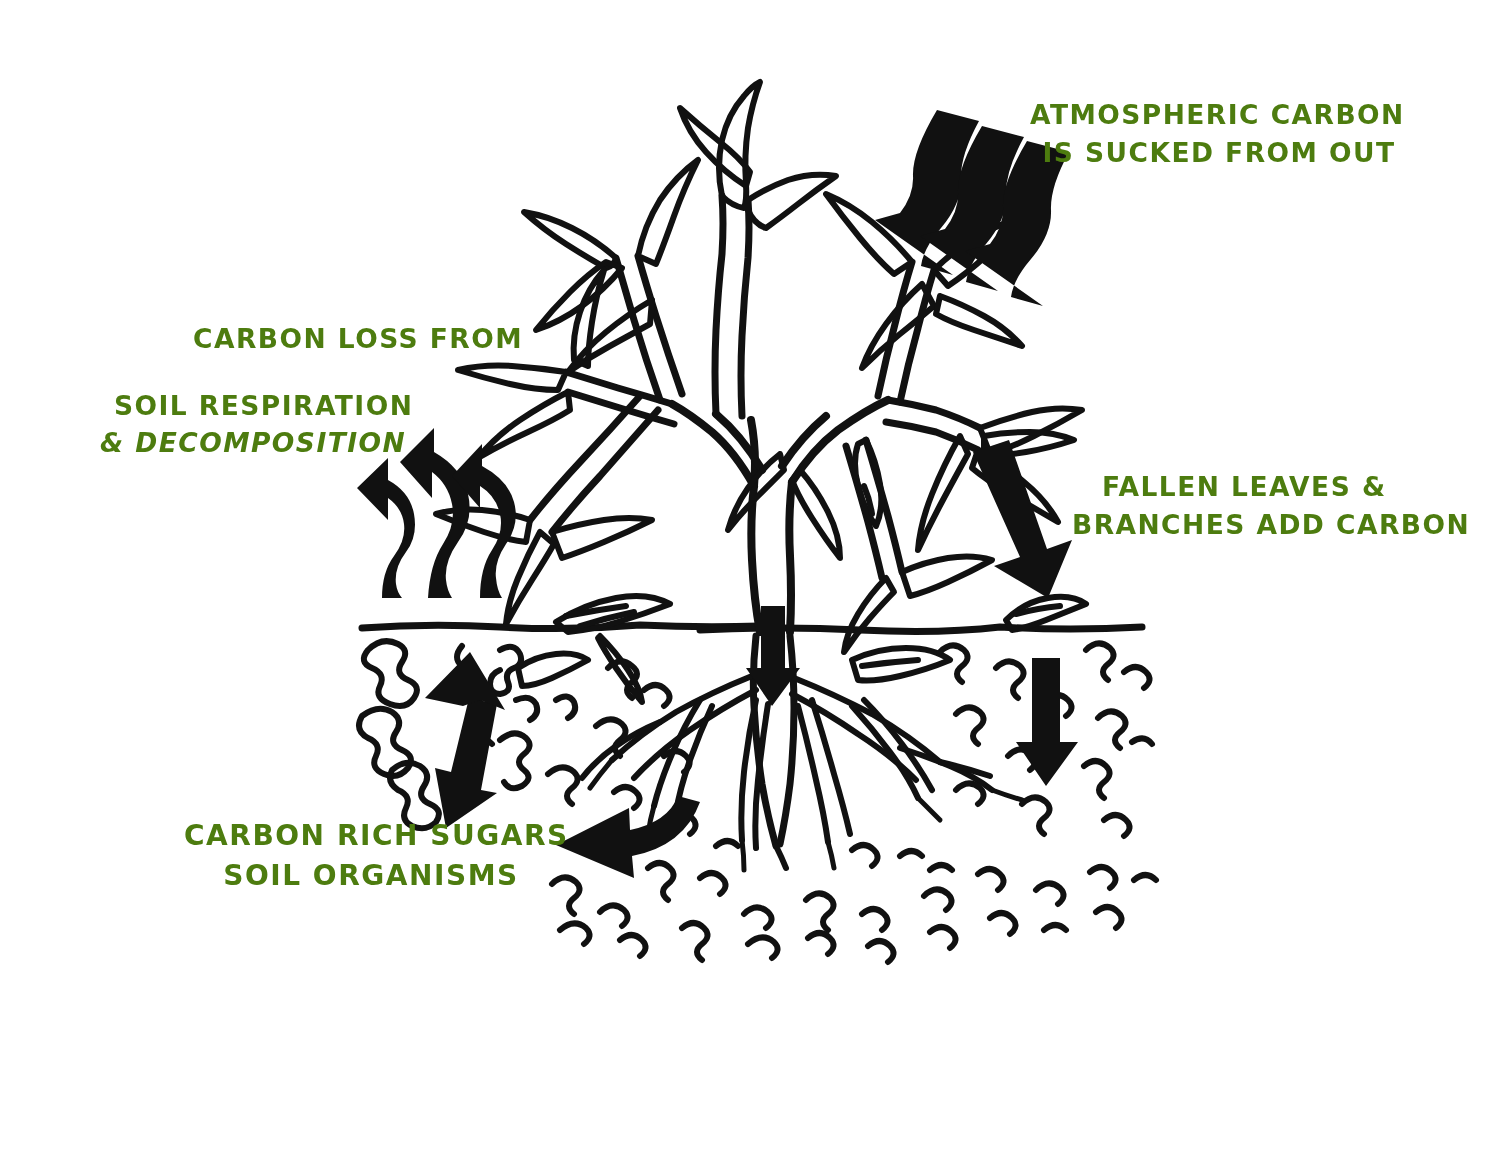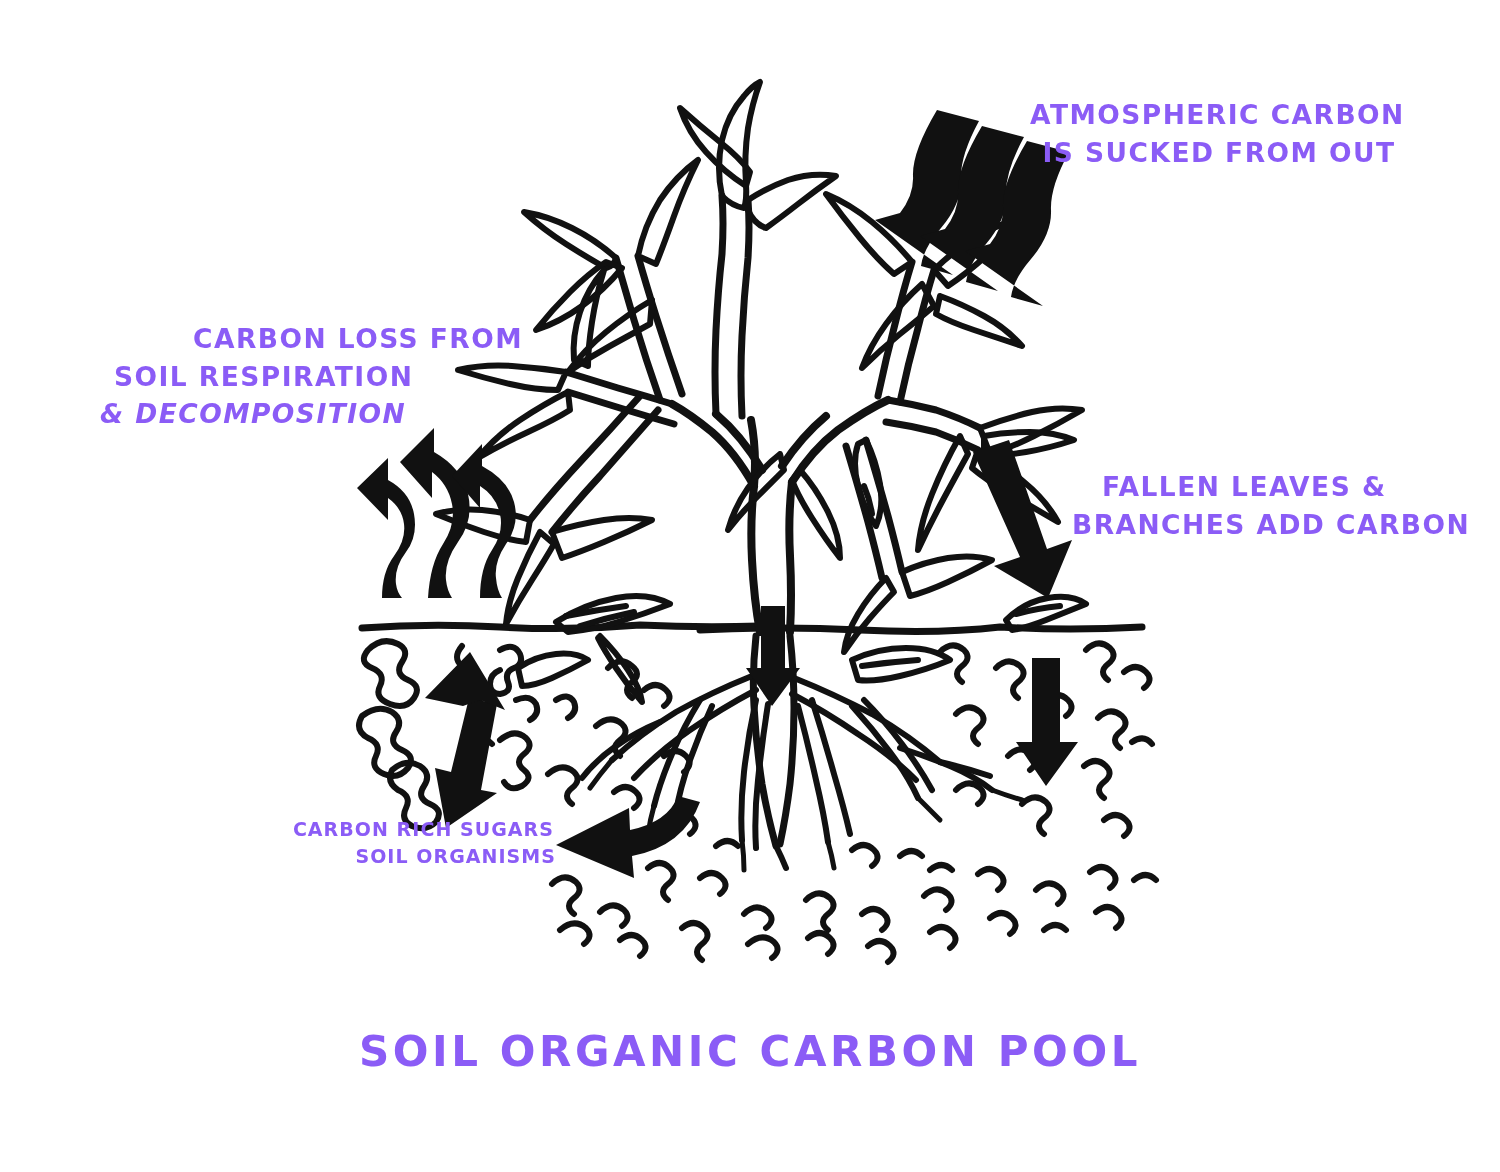--- a/index.html
+++ b/index.html
@@ -2,41 +2,41 @@
 <html><head>
 <meta charset="utf-8">
 <style>
   html,body{margin:0;padding:0;background:#ffffff;}
   body{width:1500px;height:1172px;overflow:hidden;
        font-family:"DejaVu Sans",sans-serif;color:#111111;}
   #canvas{position:relative;width:1500px;height:1172px;background:#ffffff;}
   svg#art{position:absolute;left:0;top:0;width:1500px;height:1172px;}
 
   .label{position:absolute;font-family:"DejaVu Sans",sans-serif;
-         font-weight:700;color:#8b5cf6;letter-spacing:.055em;
+         font-weight:700;color:#4d7c0f;letter-spacing:.055em;
          line-height:1.42;text-transform:uppercase;
          -webkit-font-smoothing:antialiased;}
   .label span{display:block;white-space:nowrap;}
 
   #lbl-atmospheric{left:1032px;top:96px;font-size:26.5px;text-align:center;width:370px;}
   #lbl-atmospheric span:nth-child(1){transform:translateX(-2px);}
   #lbl-atmospheric span:nth-child(2){transform:translateX(2px);}
   #lbl-atmospheric span:nth-child(3){transform:translateX(-4px);}
   #lbl-atmospheric span:nth-child(4){transform:translateX(-10px);}
 
   #lbl-respiration{left:100px;top:320px;font-size:26.5px;width:420px;}
   #lbl-respiration span:nth-child(1){transform:translateX(3px);text-align:right;}
-  #lbl-respiration span:nth-child(2){transform:translateX(14px);}
+  #lbl-respiration span:nth-child(2){transform:translateX(14px);margin-top:29px;}
   #lbl-respiration span:nth-child(3){transform:translateX(0px);font-style:italic;}
 
   #lbl-fallen{left:1072px;top:468px;font-size:26.5px;width:400px;}
   #lbl-fallen span:nth-child(1){transform:translateX(30px);}
   #lbl-fallen span:nth-child(2){transform:translateX(0px);}
 
-  #lbl-sugars{left:180px;top:816px;font-size:19px;width:370px;text-align:right;}
+  #lbl-sugars{left:180px;top:816px;font-size:28px;width:370px;text-align:center;}
   #lbl-sugars span:nth-child(1){transform:translateX(4px);}
   #lbl-sugars span:nth-child(2){transform:translateX(6px);}
   #lbl-sugars span:nth-child(3){transform:translateX(-2px);}
   #lbl-sugars span:nth-child(4){transform:translateX(6px);margin-top:19px;}
 
   #lbl-title{left:0px;top:1022px;width:1500px;text-align:center;
              font-size:42px;letter-spacing:.085em;font-weight:700;}
 </style>
 </head>
 <body>
@@ -290,15 +290,14 @@
   <div class="label" id="lbl-fallen">
     <span>FALLEN LEAVES &amp;</span>
     <span>BRANCHES ADD CARBON</span>
   </div>
 
   <div class="label" id="lbl-sugars">
     <span>CARBON RICH SUGARS</span>
     <span>SOIL ORGANISMS</span>
   </div>
 
-  <div class="label" id="lbl-title">SOIL ORGANIC CARBON POOL</div>
 
 </div>
 
 </body></html>

